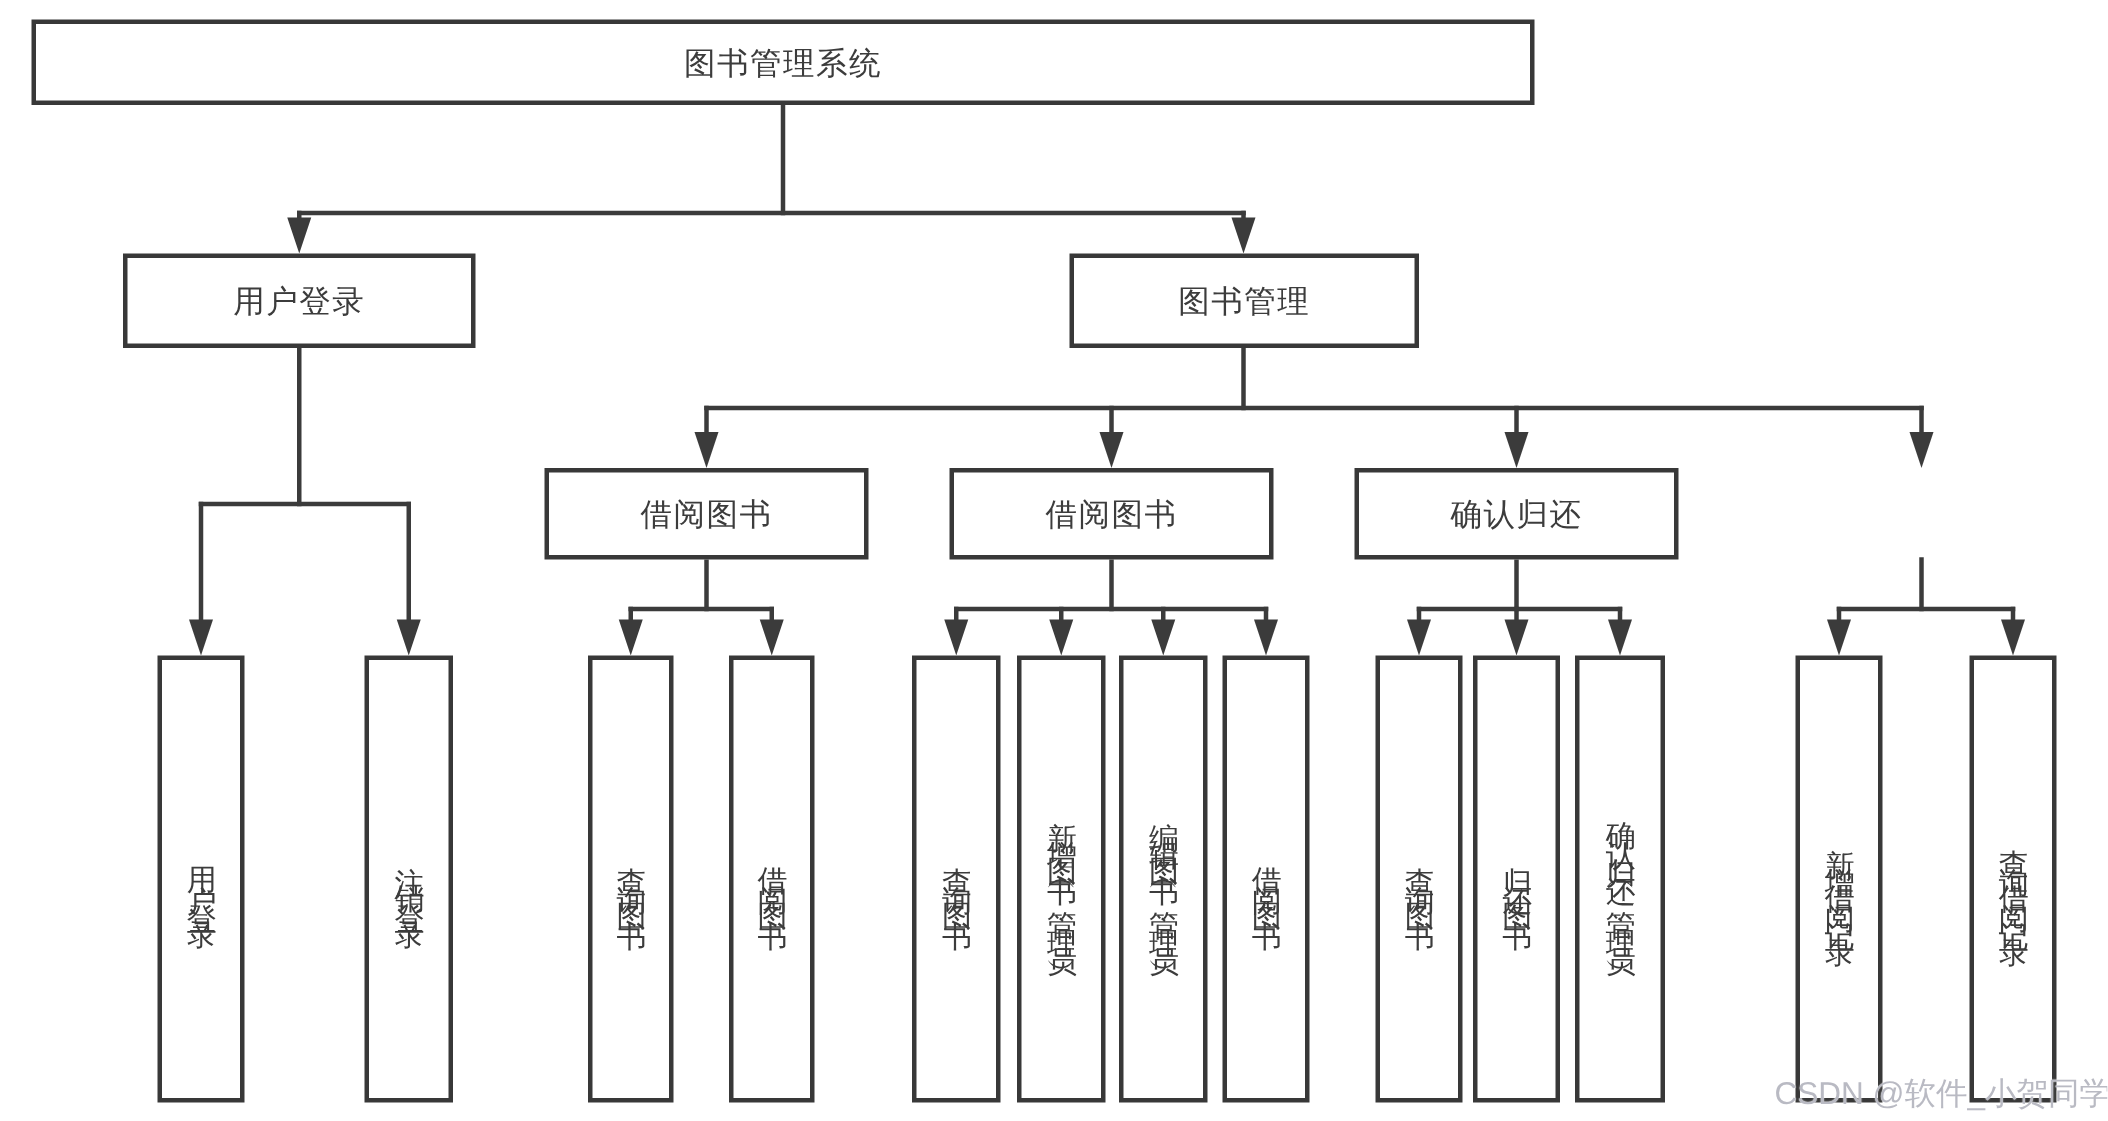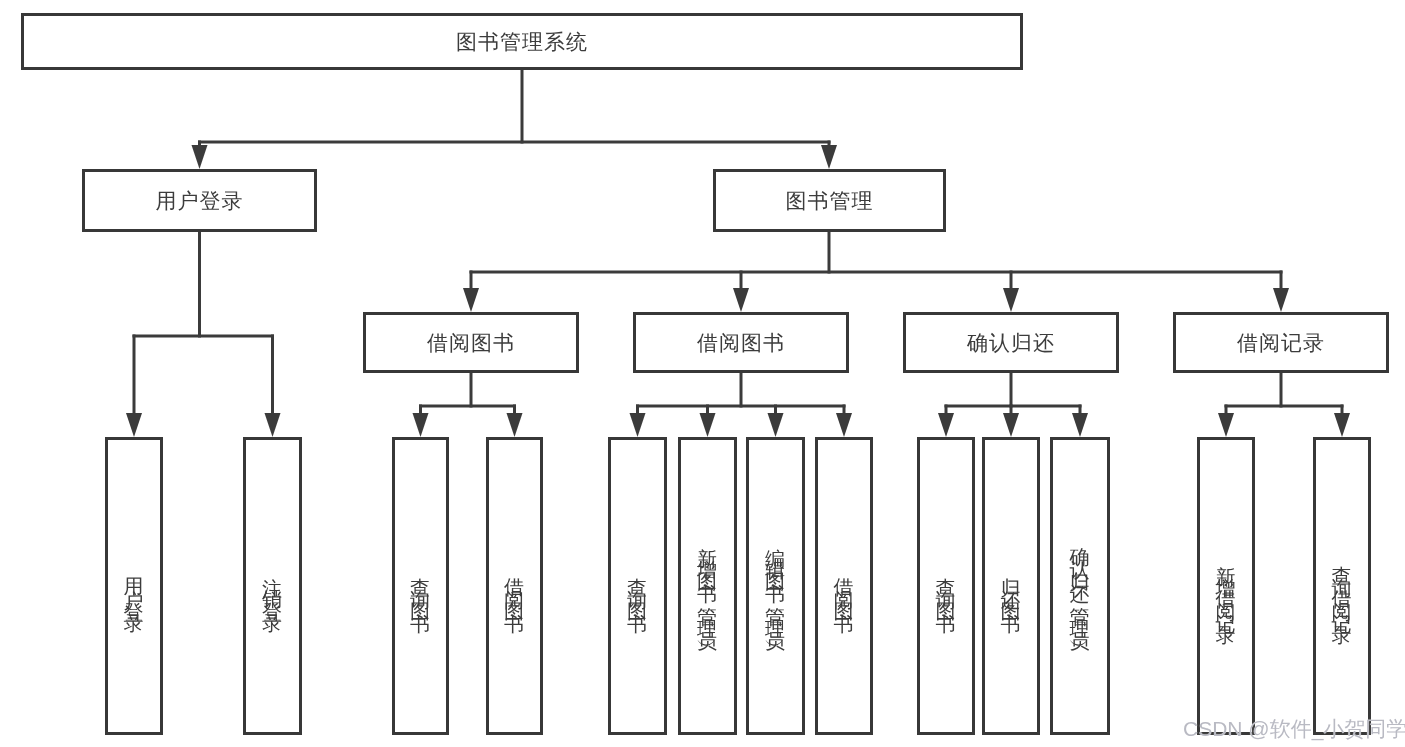--- a/index.html
+++ b/index.html
@@ -148,23 +148,20 @@
 
   <div class="box" style="left:363px;top:312px;width:216px;height:61px">
     <span class="hlabel">借阅图书</span>
   </div>
   <div class="box" style="left:633px;top:312px;width:216px;height:61px">
     <span class="hlabel">借阅图书</span>
   </div>
   <div class="box" style="left:903px;top:312px;width:216px;height:61px">
     <span class="hlabel">确认归还</span>
   </div>
-  <div class="box" style="left:1173px;top:312px;width:216px;height:61px">
-    <span class="hlabel">借阅记录</span>
-  </div>
 
   <div class="vbox" style="left:105px;top:437px;width:58px;height:298px">
     <span class="vlabel">用户登录</span>
   </div>
   <div class="vbox" style="left:243px;top:437px;width:59px;height:298px">
     <span class="vlabel">注销登录</span>
   </div>
 
   <div class="vbox" style="left:392px;top:437px;width:57px;height:298px">
     <span class="vlabel">查询图书</span>

